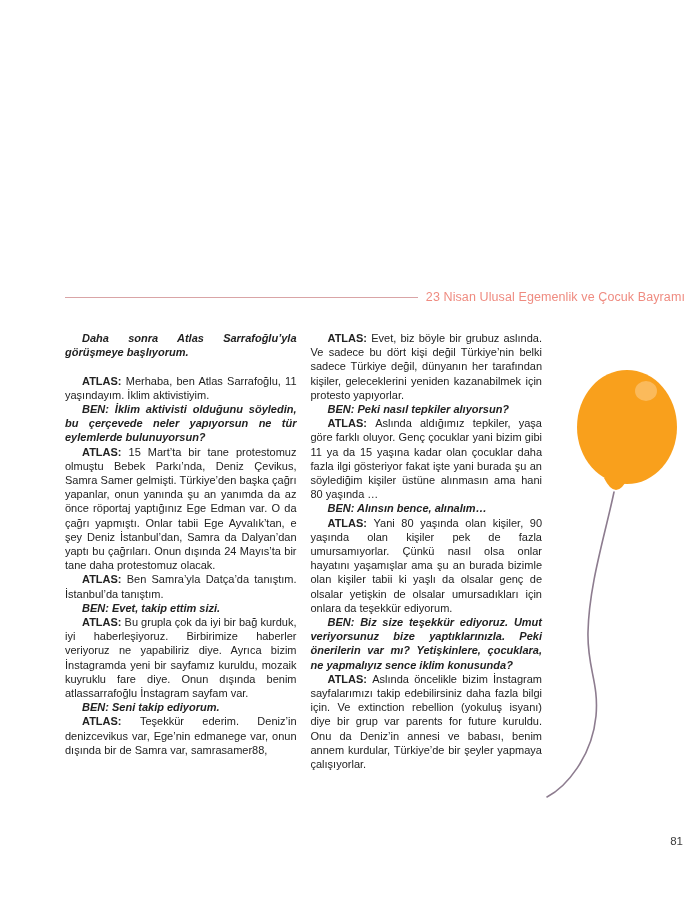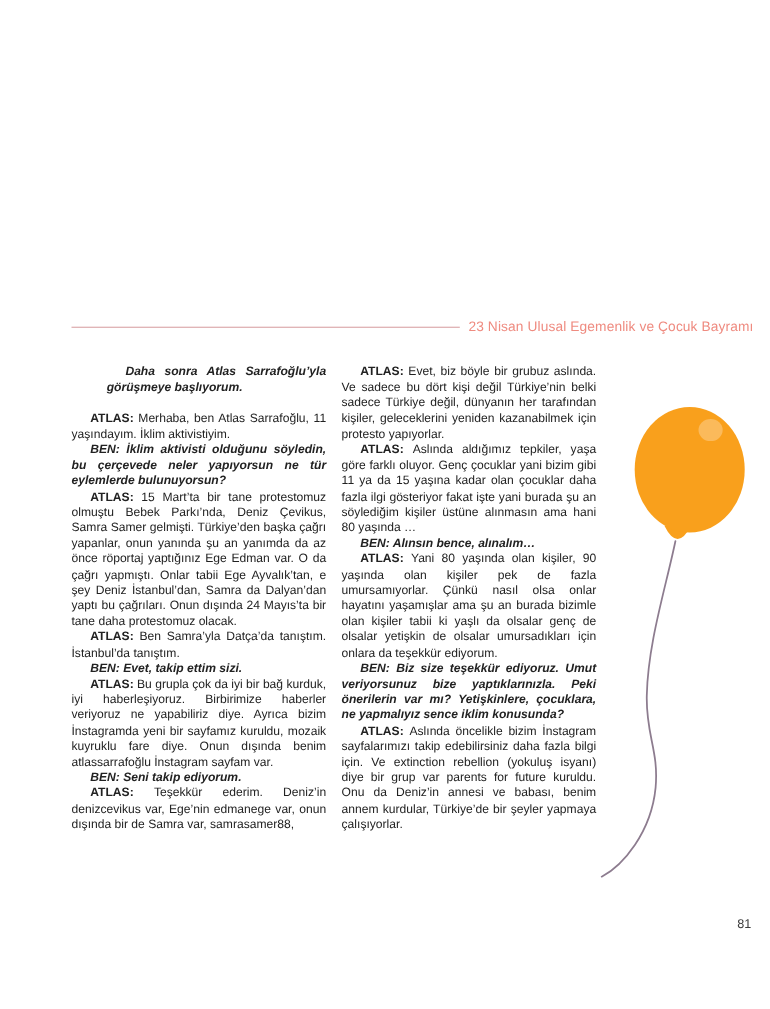--- a/index.html
+++ b/index.html
@@ -44,21 +44,20 @@
     text-align:justify;
   }
   .article p{
     margin:0;
     text-indent:17px;
   }
   .article p.intro{
     font-weight:bold;
     font-style:italic;
     margin-bottom:14.2px;
-    margin-left:32px;
   }
   .article p.question{
     font-weight:bold;
     font-style:italic;
   }
   .article p.answer{font-weight:normal;font-style:normal;}
   .article .speaker{font-weight:bold;}
   
   .balloon-svg{
     position:absolute;
@@ -88,20 +87,21 @@
       <p class="intro">Daha sonra Atlas Sarrafoğlu’yla görüşmeye başlıyorum.</p>
       <p class="answer"><span class="speaker">ATLAS: </span>Merhaba, ben Atlas Sarrafoğlu, 11 yaşındayım. İklim aktivistiyim.</p>
       <p class="question"><span class="speaker">BEN: </span>İklim aktivisti olduğunu söyledin, bu çerçevede neler yapıyorsun ne tür eylemlerde bulunuyorsun?</p>
       <p class="answer"><span class="speaker">ATLAS: </span>15 Mart’ta bir tane protestomuz olmuştu Bebek Parkı’nda, Deniz Çevikus, Samra Samer gelmişti. Türkiye’den başka çağrı yapanlar, onun yanında şu an yanımda da az önce röportaj yaptığınız Ege Edman var. O da çağrı yapmıştı. Onlar tabii Ege Ayvalık’tan, e şey Deniz İstanbul’dan, Samra da Dalyan’dan yaptı bu çağrıları. Onun dışında 24 Mayıs’ta bir tane daha protestomuz olacak.</p>
       <p class="answer"><span class="speaker">ATLAS: </span>Ben Samra’yla Datça’da tanıştım. İstanbul’da tanıştım.</p>
       <p class="question"><span class="speaker">BEN: </span>Evet, takip ettim sizi.</p>
       <p class="answer"><span class="speaker">ATLAS: </span>Bu grupla çok da iyi bir bağ kurduk, iyi haberleşiyoruz. Birbirimize haberler veriyoruz ne yapabiliriz diye. Ayrıca bizim İnstagramda yeni bir sayfamız kuruldu, mozaik kuyruklu fare diye. Onun dışında benim atlassarrafoğlu İnstagram sayfam var.</p>
       <p class="question"><span class="speaker">BEN: </span>Seni takip ediyorum.</p>
       <p class="answer"><span class="speaker">ATLAS: </span>Teşekkür ederim. Deniz’in denizcevikus var, Ege’nin edmanege var, onun dışında bir de Samra var, samrasamer88,</p>
       <p class="answer"><span class="speaker">ATLAS: </span>Evet, biz böyle bir grubuz aslında. Ve sadece bu dört kişi değil Türkiye’nin belki sadece Türkiye değil, dünyanın her tarafından kişiler, geleceklerini yeniden kazanabilmek için protesto yapıyorlar.</p>
+      <p class="question"><span class="speaker">BEN: </span>Peki nasıl tepkiler alıyorsun?</p>
       <p class="answer"><span class="speaker">ATLAS: </span>Aslında aldığımız tepkiler, yaşa göre farklı oluyor. Genç çocuklar yani bizim gibi 11 ya da 15 yaşına kadar olan çocuklar daha fazla ilgi gösteriyor fakat işte yani burada şu an söylediğim kişiler üstüne alınmasın ama hani 80 yaşında …</p>
       <p class="question"><span class="speaker">BEN: </span>Alınsın bence, alınalım…</p>
       <p class="answer"><span class="speaker">ATLAS: </span>Yani 80 yaşında olan kişiler, 90 yaşında olan kişiler pek de fazla umursamıyorlar. Çünkü nasıl olsa onlar hayatını yaşamışlar ama şu an burada bizimle olan kişiler tabii ki yaşlı da olsalar genç de olsalar yetişkin de olsalar umursadıkları için onlara da teşekkür ediyorum.</p>
       <p class="question"><span class="speaker">BEN: </span>Biz size teşekkür ediyoruz. Umut veriyorsunuz bize yaptıklarınızla. Peki önerilerin var mı? Yetişkinlere, çocuklara, ne yapmalıyız sence iklim konusunda?</p>
       <p class="answer"><span class="speaker">ATLAS: </span>Aslında öncelikle bizim İnstagram sayfalarımızı takip edebilirsiniz daha fazla bilgi için. Ve extinction rebellion (yokuluş isyanı) diye bir grup var parents for future kuruldu. Onu da Deniz’in annesi ve babası, benim annem kurdular, Türkiye’de bir şeyler yapmaya çalışıyorlar.</p>
     </div>
 
   <svg class="balloon-svg" viewBox="520 355 180 460" xmlns="http://www.w3.org/2000/svg">
     <path d="M614,492 C605,535 589,585 588,632 C587,668 599,682 596,716 C592,757 566,787 547,797" fill="none" stroke="#8d7c8f" stroke-width="1.6" stroke-linecap="round"></path>
     <path d="M604,478 Q616,502 628,478 Z" fill="#f9a01c"></path>

